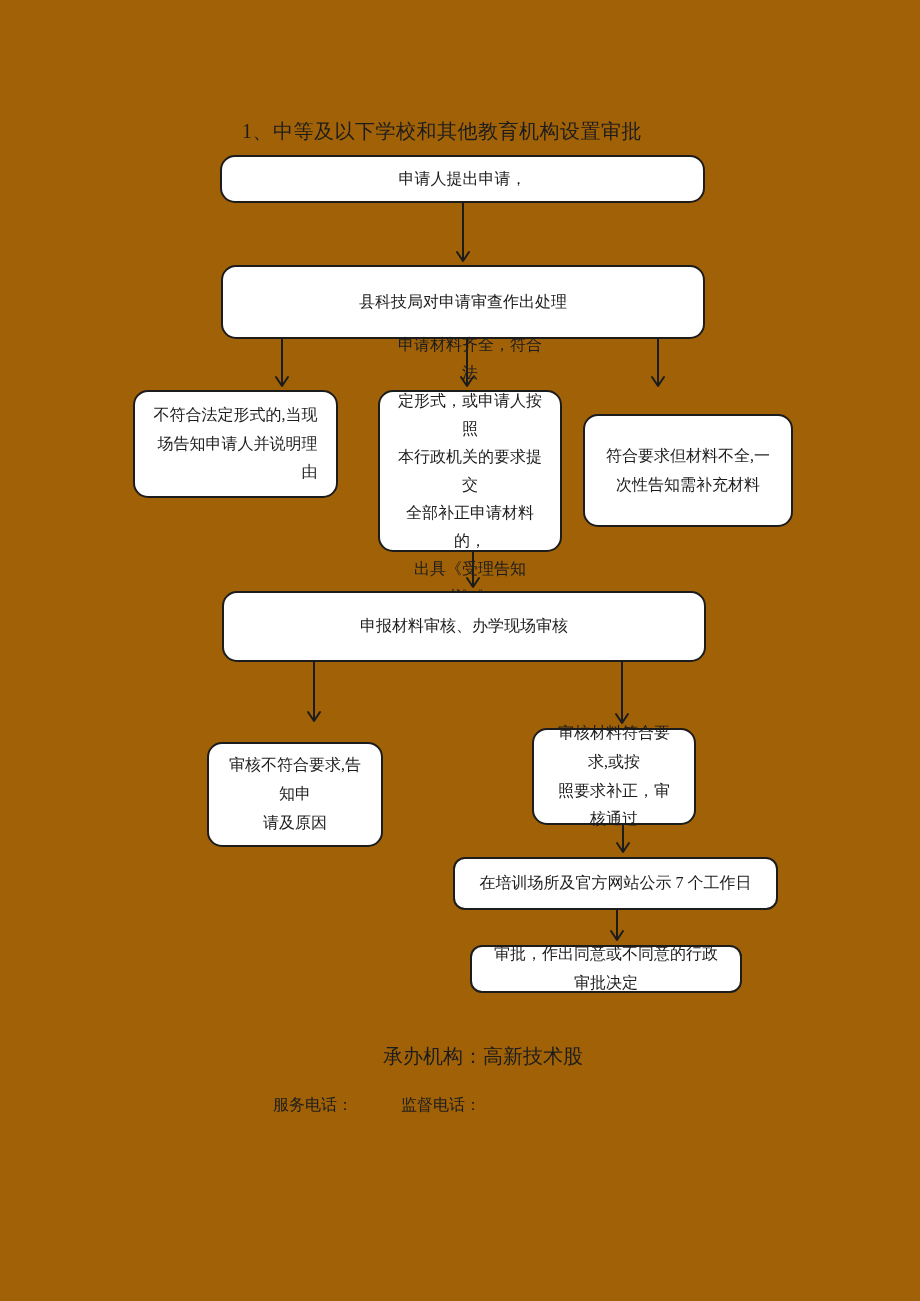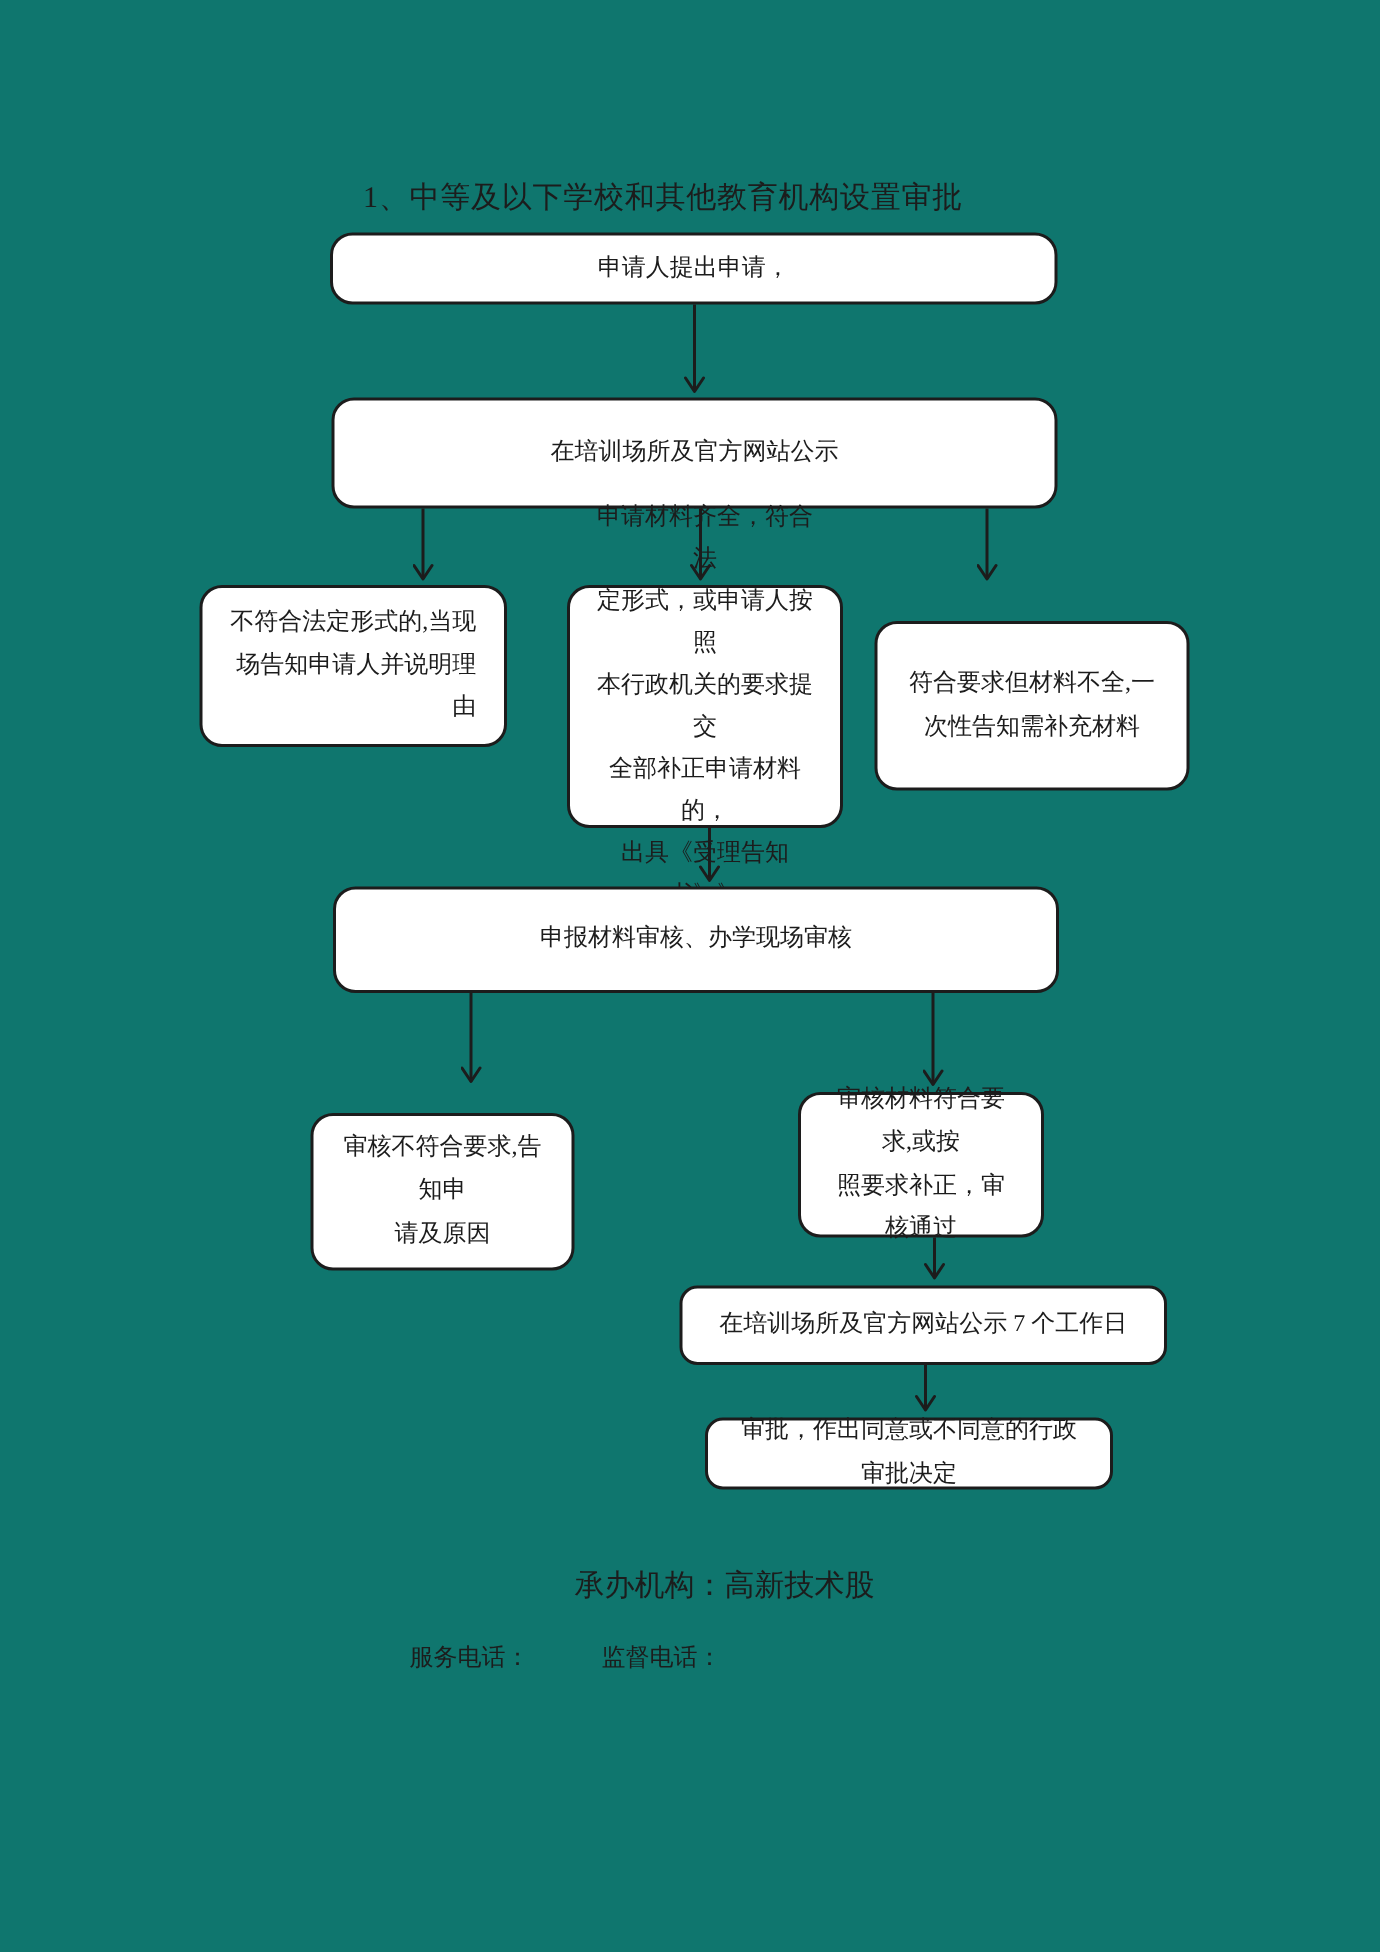--- a/index.html
+++ b/index.html
@@ -4,21 +4,21 @@
 <style>
   html, body {
     margin: 0;
     padding: 0;
     background: #ffffff;
   }
   .page {
     position: relative;
     width: 920px;
     height: 1301px;
-    background: #0f766e;
+    background: #a16207;
     font-family: "Liberation Serif", "DejaVu Serif", serif;
     color: #1c1c1c;
     overflow: hidden;
   }
   .title {
     position: absolute;
     left: 242px;
     top: 118px;
     margin: 0;
     font-size: 20px;
@@ -94,21 +94,21 @@
     <line x1="467" y1="339" x2="467" y2="386" stroke="#1c1c1c" stroke-width="2" marker-end="url(#vhead)"></line>
     <line x1="658" y1="339" x2="658" y2="386" stroke="#1c1c1c" stroke-width="2" marker-end="url(#vhead)"></line>
     <line x1="473" y1="545" x2="473" y2="587" stroke="#1c1c1c" stroke-width="2" marker-end="url(#vhead)"></line>
     <line x1="314" y1="662" x2="314" y2="721" stroke="#1c1c1c" stroke-width="2" marker-end="url(#vhead)"></line>
     <line x1="622" y1="662" x2="622" y2="723" stroke="#1c1c1c" stroke-width="2" marker-end="url(#vhead)"></line>
     <line x1="623" y1="825" x2="623" y2="852" stroke="#1c1c1c" stroke-width="2" marker-end="url(#vhead)"></line>
     <line x1="617" y1="910" x2="617" y2="940" stroke="#1c1c1c" stroke-width="2" marker-end="url(#vhead)"></line>
   </svg>
 
   <div class="node n-apply">申请人提出申请，</div>
-  <div class="node n-review">在培训场所及官方网站公示</div>
+  <div class="node n-review">县科技局对申请审查作出处理</div>
   <div class="node n-reject">不符合法定形式的,当现
 场告知申请人并说明理
 由</div>
   <div class="node n-accept">申请材料齐全，符合法
 定形式，或申请人按照
 本行政机关的要求提交
 全部补正申请材料的，
 出具《受理告知书》》</div>
   <div class="node n-incomplete">符合要求但材料不全,一
 次性告知需补充材料</div>

